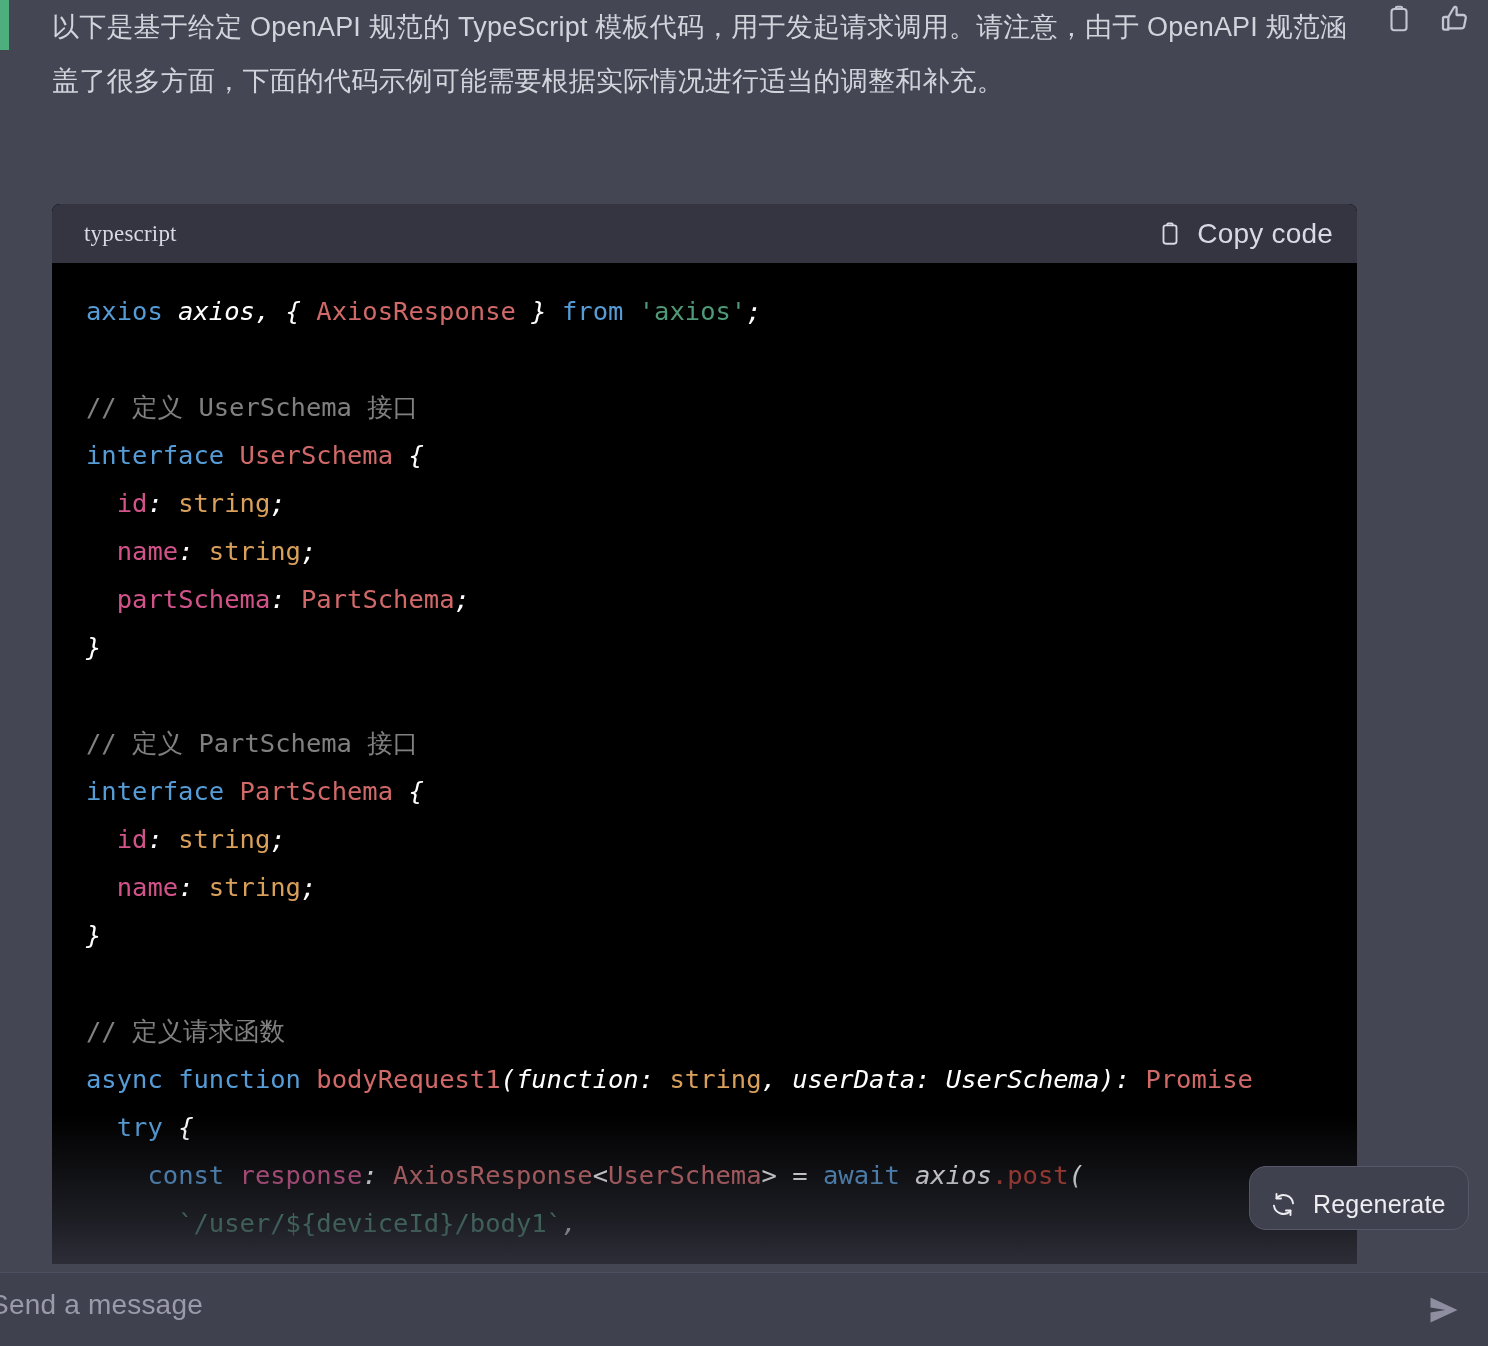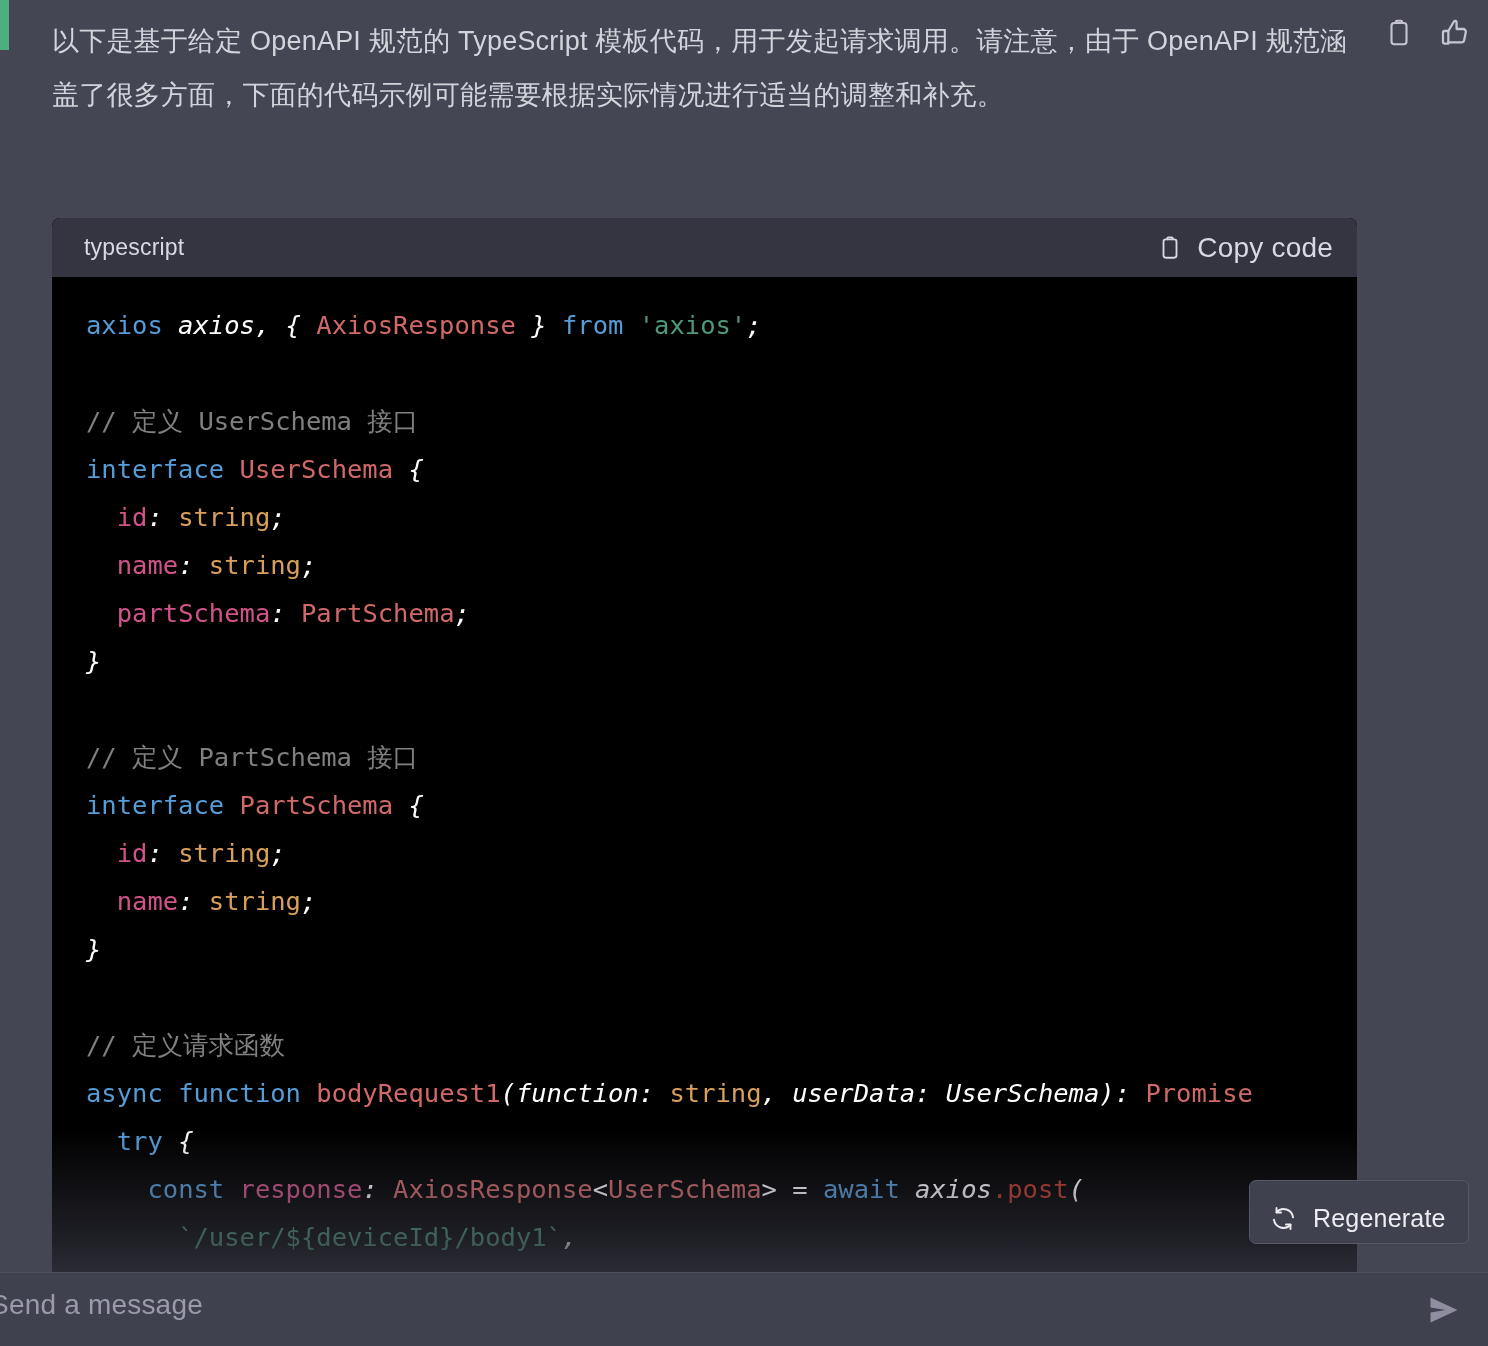--- a/index.html
+++ b/index.html
@@ -23,21 +23,21 @@
     top: 0;
     width: 9px;
     height: 50px;
     background: #4caf7d;
   }
 
   
   .message-area {
     position: absolute;
     left: 0;
-    top: 14px;
+    top: 0;
     width: 1488px;
     height: 1272px;
     overflow: hidden;
   }
 
   .assistant-text {
     position: absolute;
     left: 52px;
     top: 0px;
     width: 1300px;
@@ -85,21 +85,21 @@
     display: flex;
     align-items: center;
     justify-content: space-between;
     padding: 0 24px 0 32px;
     border-radius: 8px 8px 0 0;
   }
 
   .code-lang {
     color: #d9d9e3;
     font-size: 23px;
-    font-family: Liberation Sans, sans-serif;
+    font-family: Liberation Serif, serif;
     letter-spacing: 0.2px;
   }
 
   .copy-code {
     display: flex;
     align-items: center;
     gap: 14px;
     color: #d9d9e3;
     font-size: 28px;
     cursor: pointer;
@@ -151,21 +151,21 @@
     position: absolute;
     left: 1249px;
     top: 1166px;
     height: 64px;
     padding: 12px 22px 0 20px;
     display: flex;
     align-items: center;
     gap: 16px;
     background: #40414f;
     border: 1px solid #565869;
-    border-radius: 7px;
+    border-radius: 17px;
     color: #ececf1;
     font-size: 25px;
     cursor: pointer;
     white-space: nowrap;
     letter-spacing: 0.2px;
   }
 
   
   .composer {
     position: absolute;

